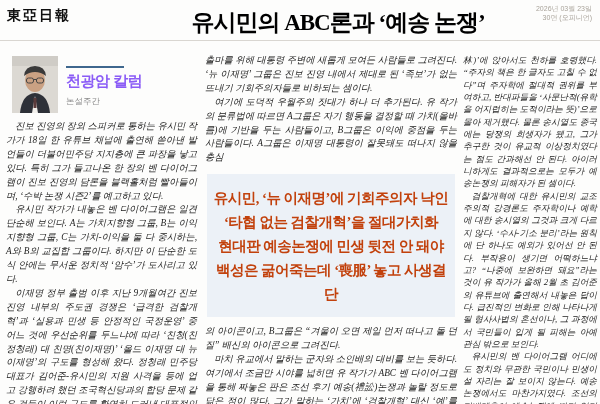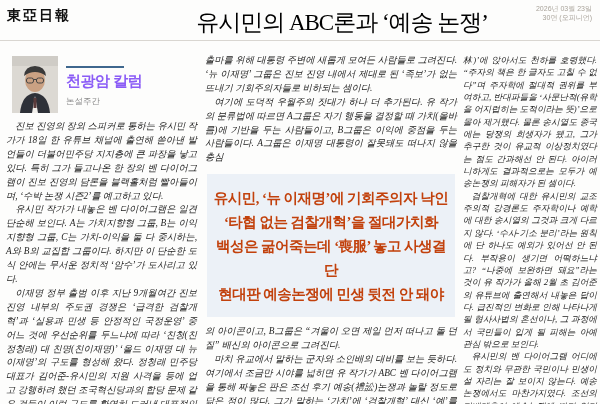--- a/index.html
+++ b/index.html
@@ -13,22 +13,22 @@
     letter-spacing:2px;color:#101010;
   }
   .dateblock{
     position:absolute;right:8px;top:4px;text-align:right;
     font-family:"Liberation Sans","DejaVu Sans",sans-serif;
     font-size:7px;line-height:9px;color:#a9a39a;
   }
   .toprule{position:absolute;left:0;top:40px;width:600px;border-top:1px solid #d9d6d1;}
   
   .headline{
-    position:absolute;left:188px;top:7px;width:300px;text-align:right;
-    font-size:23px;font-weight:normal;letter-spacing:-1px;color:#000;white-space:nowrap;
+    position:absolute;left:188px;top:7px;width:300px;text-align:center;
+    font-size:23px;font-weight:bold;letter-spacing:-1px;color:#000;white-space:nowrap;
   }
   .hanja{
     position:absolute;left:188px;top:36px;width:300px;text-align:center;
     font-size:8px;color:#444;transform:translateX(52px);
   }
   
   .photo{position:absolute;left:12px;top:56px;width:46px;height:57px;background:#e9e6e0;overflow:hidden;}
   .accentline{position:absolute;left:66px;top:66px;width:58px;height:2px;background:#3f678e;}
   .colname{
     position:absolute;left:66px;top:72px;
@@ -92,22 +92,22 @@
     <p class="indent">이재명 정부 출범 이후 지난 9개월여간 진보 진영 내부의 주도권 경쟁은 ‘급격한 검찰개혁’과 ‘실용과 민생 등 안정적인 국정운영’ 중 어느 것에 우선순위를 두느냐에 따라 ‘친청(친정청래) 대 친명(친이재명)’ ‘올드 이재명 대 뉴 이재명’의 구도를 형성해 왔다. 정청래 민주당 대표가 김어준-유시민의 지원 사격을 등에 업고 강행하려 했던 조국혁신당과의 합당 문제 같은 것들이 이런 구도를 확연히 드러낸 대표적인 충돌 지점들이었다.</p>
 
   </div>
 
   <div class="col" id="col2">
     <p>출마를 위해 대통령 주변에 새롭게 모여든 사람들로 그려진다. ‘뉴 이재명’ 그룹은 진보 진영 내에서 제대로 된 ‘족보’가 없는 뜨내기 기회주의자들로 비하되는 셈이다.</p>
     <p class="indent">여기에 도덕적 우월주의 잣대가 하나 더 추가된다. 유 작가의 분류법에 따르면 A그룹은 자기 행동을 결정할 때 가치(올바름)에 기반을 두는 사람들이고, B그룹은 이익에 중점을 두는 사람들이다. A그룹은 이재명 대통령이 잘못돼도 떠나지 않을 충심</p>
     <div class="quotebox">
       <div>유시민, ‘뉴 이재명’에 기회주의자 낙인</div>
       <div>‘타협 없는 검찰개혁’을 절대가치화</div>
+      <div>현대판 예송논쟁에 민생 뒷전 안 돼야</div>
       <div>백성은 굶어죽는데 ‘喪服’ 놓고 사생결단</div>
-      <div>현대판 예송논쟁에 민생 뒷전 안 돼야</div>
     </div>
     <p>의 아이콘이고, B그룹은 “겨울이 오면 제일 먼저 떠나고 돌 던질” 배신의 아이콘으로 그려진다.</p>
     <p class="indent">마치 유교에서 말하는 군자와 소인배의 대비를 보는 듯하다. 여기에서 조금만 시야를 넓히면 유 작가가 ABC 벤 다이어그램을 통해 짜놓은 판은 조선 후기 예송(禮訟)논쟁과 놀랄 정도로 닮은 점이 많다. 그가 말하는 ‘가치’에 ‘검찰개혁’ 대신 ‘예’를 놓고, 정청래-유시민-김어준의 자리에 ‘서인(西人)-노론(老論)’을, ‘뉴 이재명’ 또는 ‘친명’ 그룹의 자리에 ‘남인(南人)’이나 ‘서인-소론(少論)’을 놓으면 된다.</p>
 
   </div>
 
   <div class="col" id="col3">
     <p>林)’에 앉아서도 천하를 호령했다. “주자의 책은 한 글자도 고칠 수 없다”며 주자학에 절대적 권위를 부여하고, 반대파들을 ‘사문난적(유학을 어지럽히는 도적이라는 뜻)’으로 몰아 제거했다. 물론 송시열도 종국에는 당쟁의 희생자가 됐고, 그가 추구한 것이 유교적 이상정치였다는 점도 간과해선 안 된다. 아이러니하게도 결과적으로는 모두가 예송논쟁의 피해자가 된 셈이다.</p>
     <p class="indent">검찰개혁에 대한 유시민의 교조주의적 강경론도 주자학이나 예학에 대한 송시열의 그것과 크게 다르지 않다. ‘수사-기소 분리’라는 원칙에 단 하나도 예외가 있어선 안 된다. 부작용이 생기면 어떡하느냐고? “나중에 보완하면 돼요”라는 것이 유 작가가 올해 2월 초 김어준의 유튜브에 출연해서 내놓은 답이다. 급진적인 변화로 인해 나타나게 될 형사사법의 혼선이나, 그 과정에서 국민들이 입게 될 피해는 아예 관심 밖으로 보인다.</p>
     <p class="indent">유시민의 벤 다이어그램 어디에도 정치와 무관한 국민이나 민생이 설 자리는 잘 보이지 않는다. 예송논쟁에서도 마찬가지였다. 조선의 지배계층이 예송논쟁에 빠져 있던 17세기 후반은 민생이 최악의 도탄에 빠져 있던 시기다. 가뭄, 홍수, 전염병과 같은 재난이 끊이지 않았고 전례 없는 대기근이 팔도를 휩쓸었다. 그런데도 사대부들은 백성의 고통을 전혀 돌보지 않고, 효종의 계모인 자의대비가 상복을 얼마 동안 입느냐를 놓고 서로 죽고 죽이는 권력 다툼에만 몰두했다.</p>

